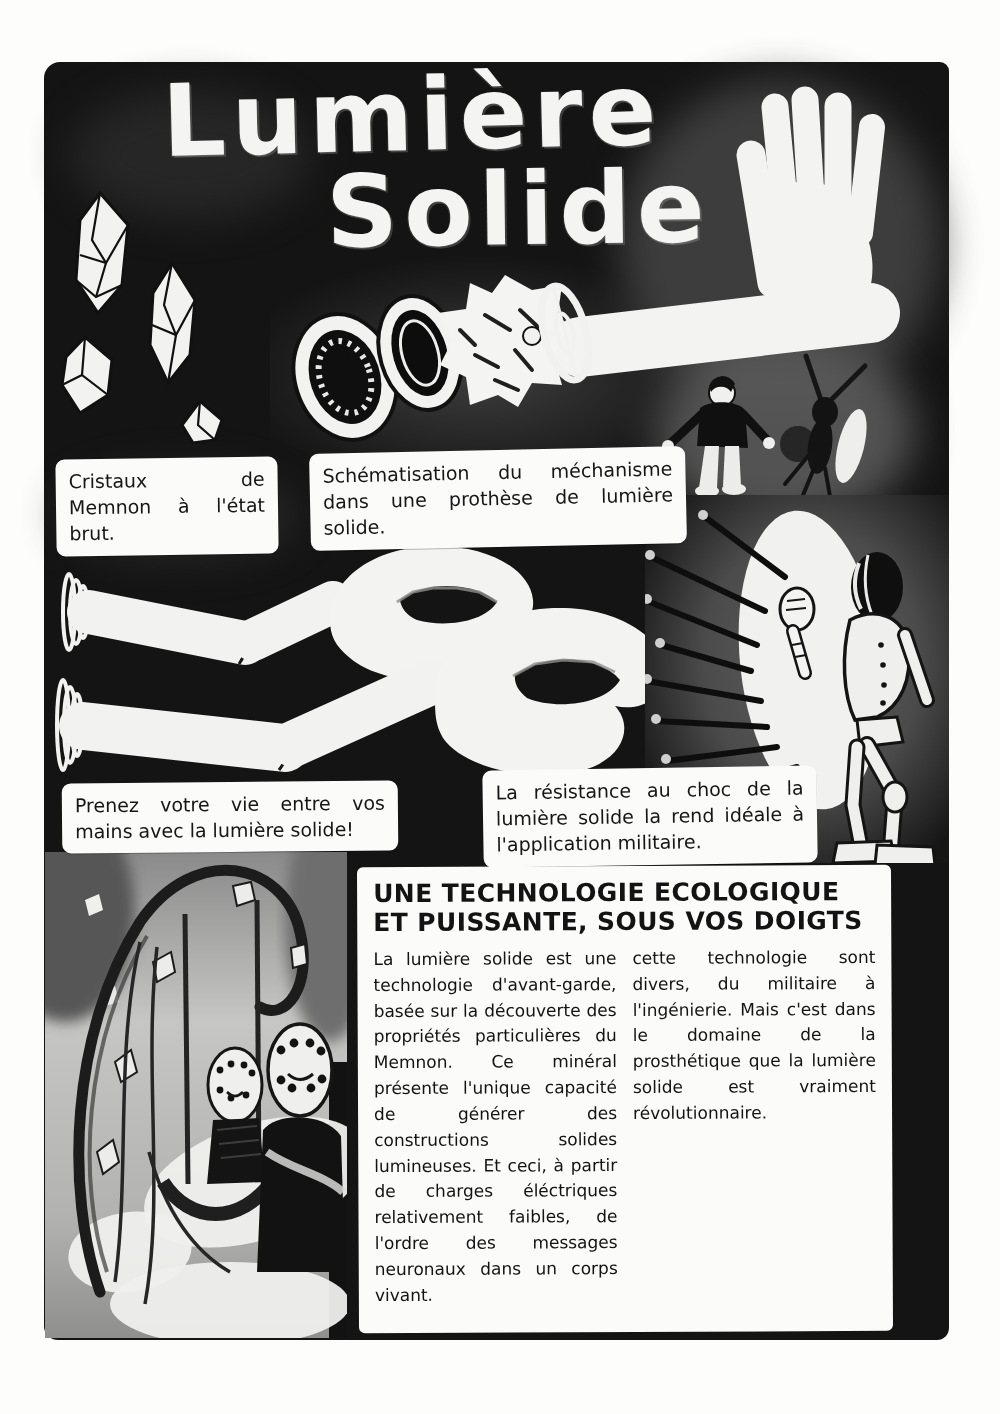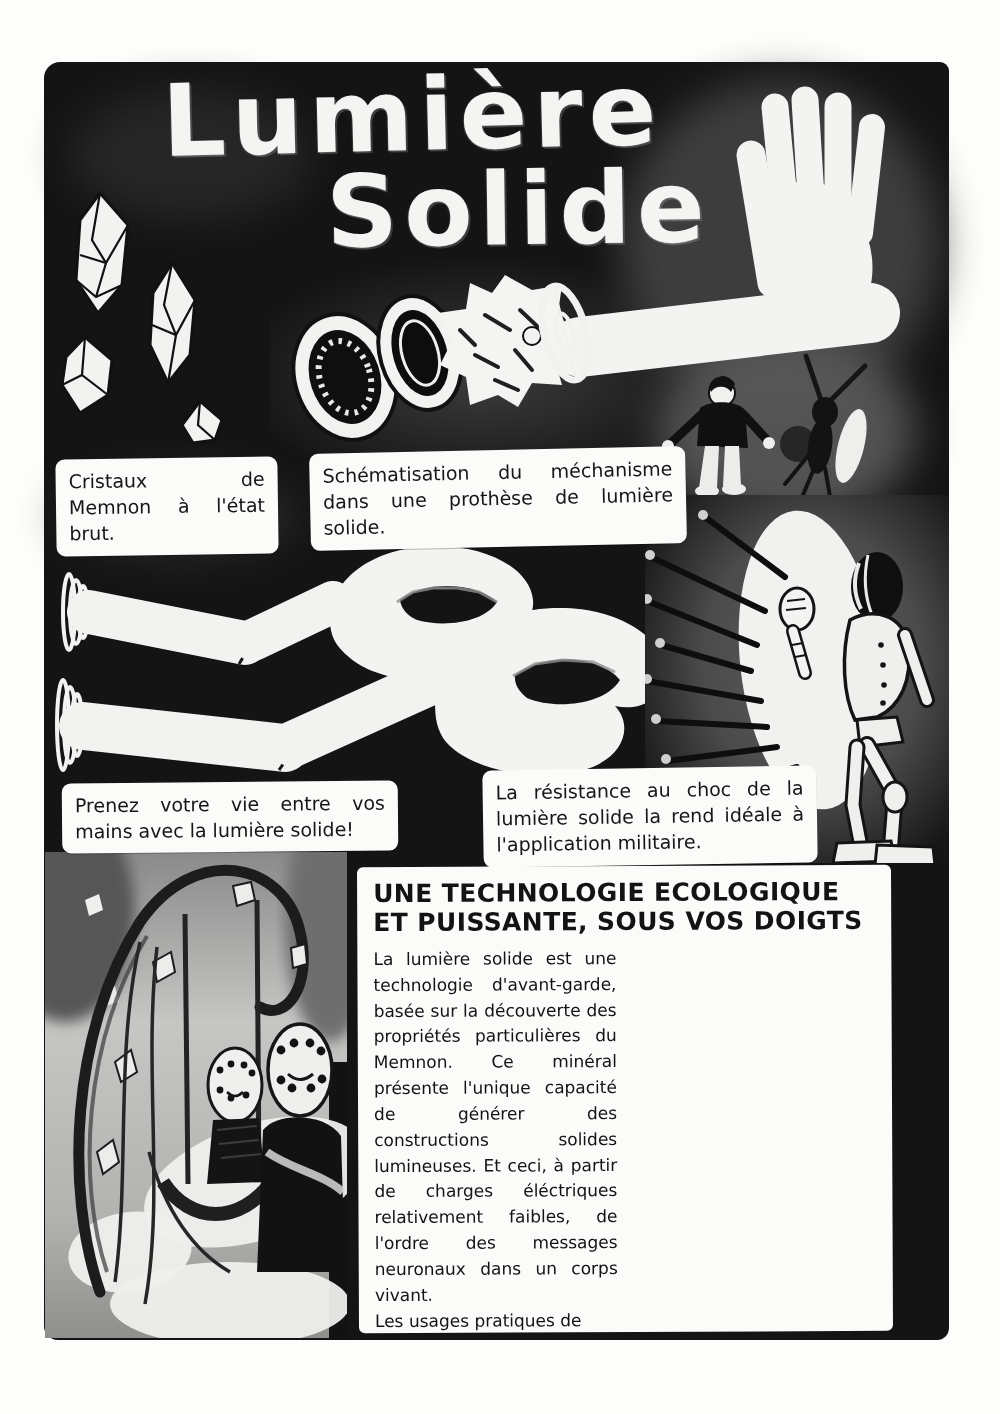--- a/index.html
+++ b/index.html
@@ -342,19 +342,19 @@
   <div class="caption caption-crystals">Cristaux de Memnon à l'état brut.</div>
   <div class="caption caption-mechanism">Schématisation du méchanisme dans une prothèse de lumière solide.</div>
   <div class="caption caption-hands">Prenez votre vie entre vos mains avec la lumière solide!</div>
   <div class="caption caption-military">La résistance au choc de la lumière solide la rend idéale à l'application militaire.</div>
 
   <div class="article">
     <h2>UNE TECHNOLOGIE ECOLOGIQUE ET PUISSANTE, SOUS VOS DOIGTS</h2>
     <div class="cols">
       <div class="col">
         <p>La lumière solide est une technologie d'avant-garde, basée sur la découverte des propriétés particulières du Memnon. Ce minéral présente l'unique capacité de générer des constructions solides lumineuses. Et ceci, à partir de charges éléctriques relativement faibles, de l'ordre des messages neuronaux dans un corps vivant.</p>
-        <p>Les usages pratiques de</p>
       </div>
       <div class="col">
+        <p>cette technologie sont divers, du militaire à l'ingénierie. Mais c'est dans le domaine de la prosthétique que la lumière solide est vraiment révolutionnaire.</p>
       </div>
     </div>
   </div>
 </div>
 
 </body></html>

